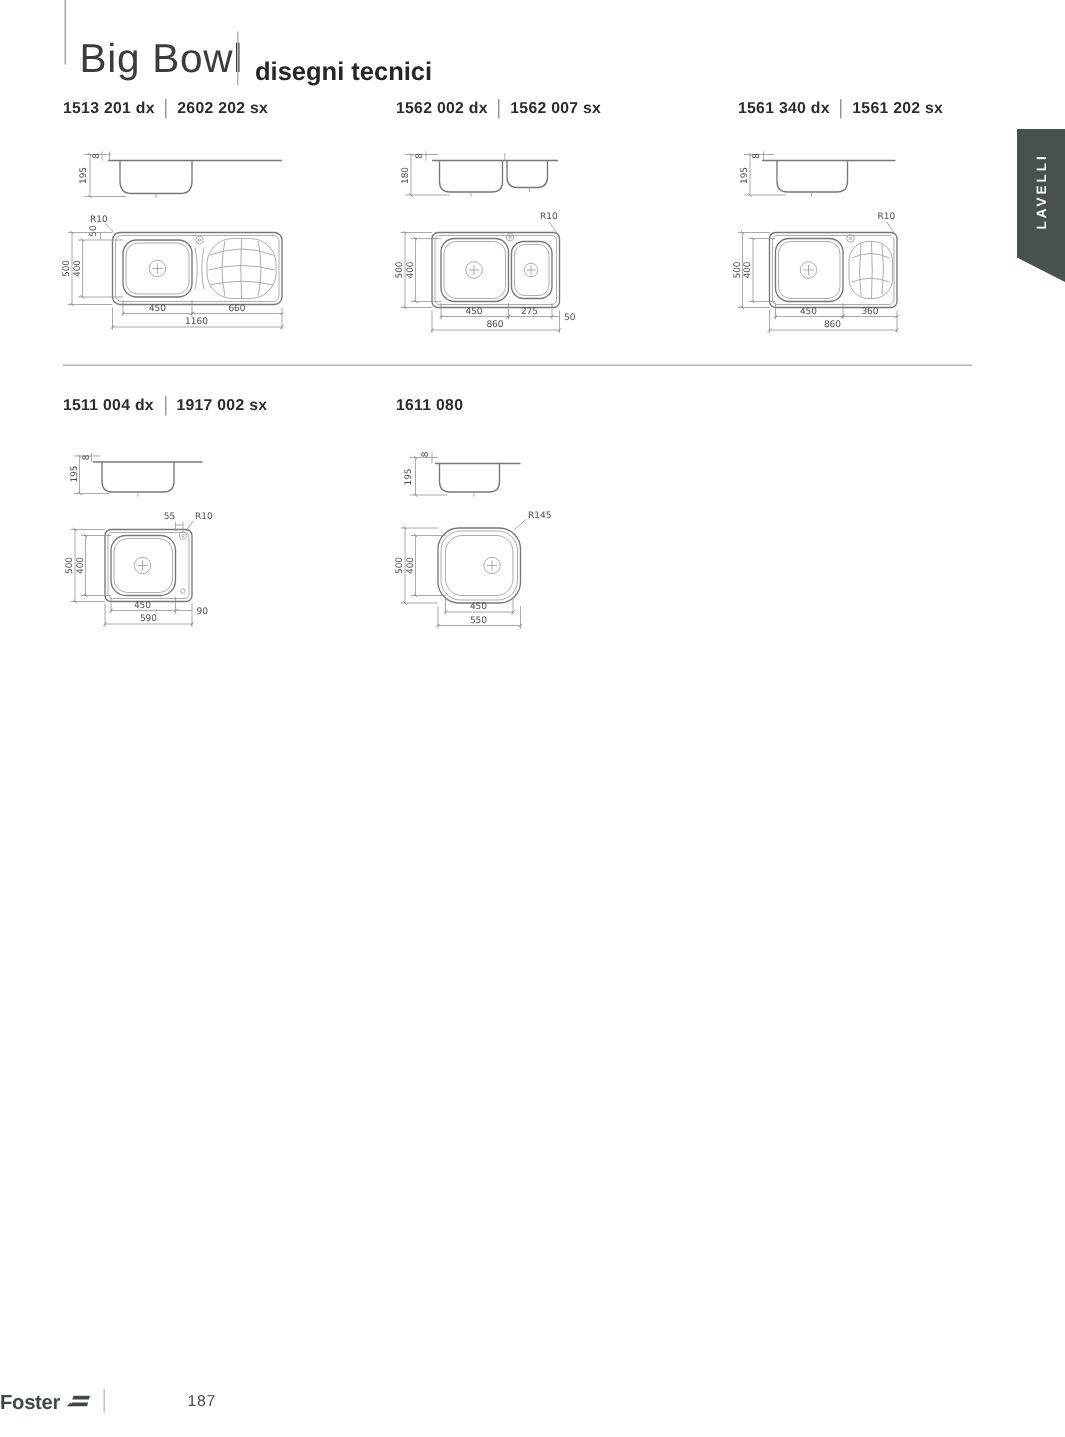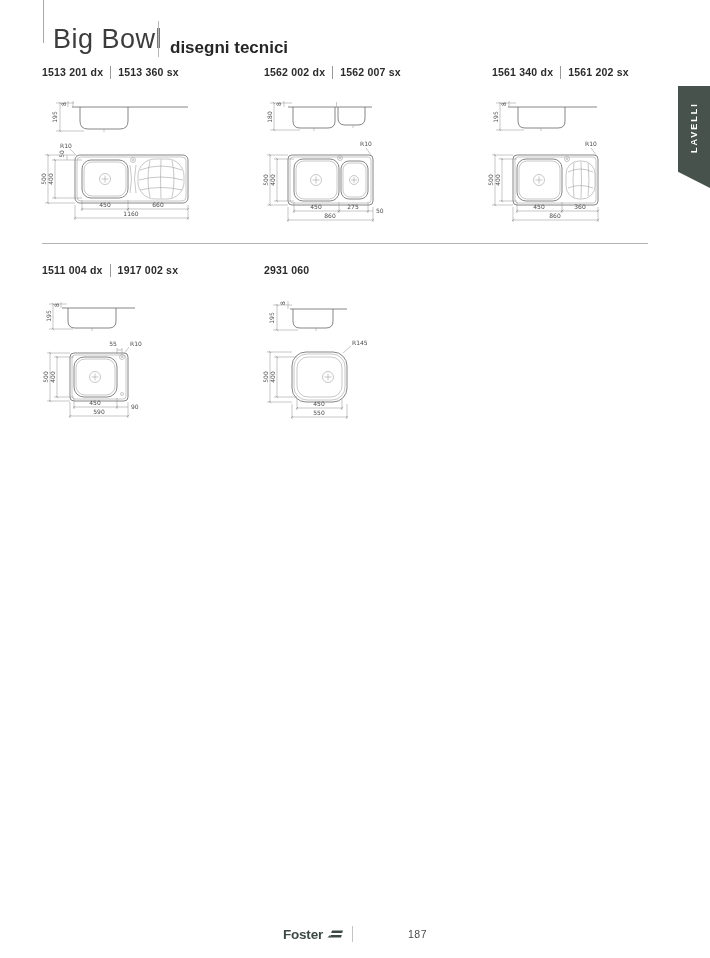--- a/index.html
+++ b/index.html
@@ -18,21 +18,21 @@
   
   .sep{position:absolute;left:42px;top:243px;width:606px;height:1px;background:#b3b3b3;}
   
   .side-tab{position:absolute;left:678px;top:86px;width:32px;height:102px;background:#46524b;
             clip-path:polygon(0 0,100% 0,100% 100%,0 84%);z-index:5;}
   .side-tab span{position:absolute;inset:0;display:flex;align-items:center;justify-content:center;
             writing-mode:vertical-rl;transform:rotate(180deg);color:#fff;font-size:9px;
             font-weight:bold;letter-spacing:2px;padding-top:18px;}
   
   .footer{position:absolute;left:0;right:0;top:926px;display:flex;align-items:center;
-          justify-content:center;gap:8px;}
+          gap:8px;}
   .brand{font-size:13.5px;font-weight:bold;color:#3d4a44;letter-spacing:-.2px;}
   .brand-mark{display:inline-block;margin-left:-4px;}
   .vdiv{width:1px;height:16px;background:#c4c4c4;}
   .pageno{font-size:10.5px;color:#4a4a4a;letter-spacing:.5px;margin-left:47px;}
   
   svg.draw{position:absolute;overflow:visible;}
   .ol{fill:none;stroke:#787878;stroke-width:.9;}
   .tl{fill:none;stroke:#9b9b9b;stroke-width:.55;}
   .dim{fill:none;stroke:#8f8f8f;stroke-width:.5;}
   .dm{marker-start:url(#tk);marker-end:url(#tk);}
@@ -57,21 +57,21 @@
   <div class="title-div"></div>
   <h2 class="page-subtitle">disegni tecnici</h2>
 
   <div class="side-tab">
     <span>LAVELLI</span>
   </div>
 
   <div class="models" style="left:42px;top:66px">
     <span>1513 201 dx</span>
     <span class="mdiv"></span>
-    <span>1513 360 sx</span>
+    <span>2602 202 sx</span>
   </div>
   <div class="models" style="left:264px;top:66px">
     <span>1562 002 dx</span>
     <span class="mdiv"></span>
     <span>1562 007 sx</span>
   </div>
   <div class="models" style="left:492px;top:66px">
     <span>1561 340 dx</span>
     <span class="mdiv"></span>
     <span>1561 202 sx</span>
@@ -248,21 +248,21 @@
   </svg>
 
   <div class="sep"></div>
 
   <div class="models" style="left:42px;top:264px">
     <span>1511 004 dx</span>
     <span class="mdiv"></span>
     <span>1917 002 sx</span>
   </div>
   <div class="models" style="left:264px;top:264px">
-    <span>2931 060</span>
+    <span>1611 080</span>
   </div>
 
   <svg class="draw" style="left:40px;top:292px" width="175" height="140" viewBox="0 0 175 140">
     <g>
       <line x1="22" y1="16" x2="95" y2="16" class="ol"></line>
       <path d="M28,16 v13 q0,7 7,7 h34 q7,0 7,-7 v-13" class="ol"></path>
       <line x1="52" y1="36" x2="52" y2="39" class="tl"></line>
       <line x1="13" y1="12" x2="13" y2="37" class="dim dm"></line>
       <line x1="9" y1="12" x2="27" y2="12" class="dim"></line>
       <line x1="9" y1="37" x2="33" y2="37" class="dim"></line>

